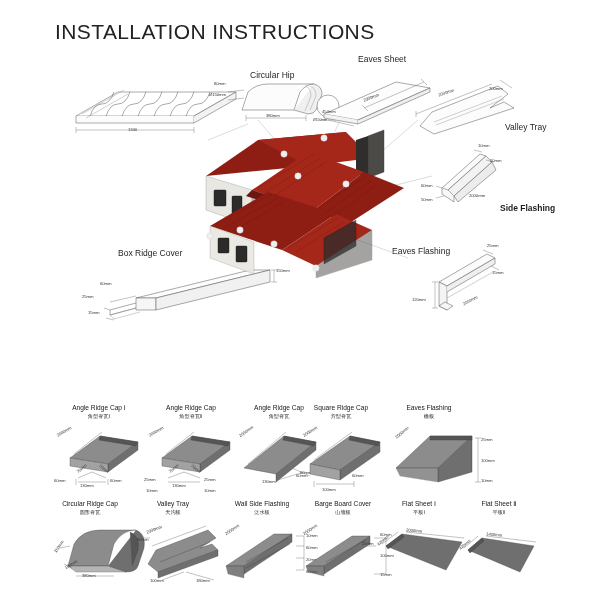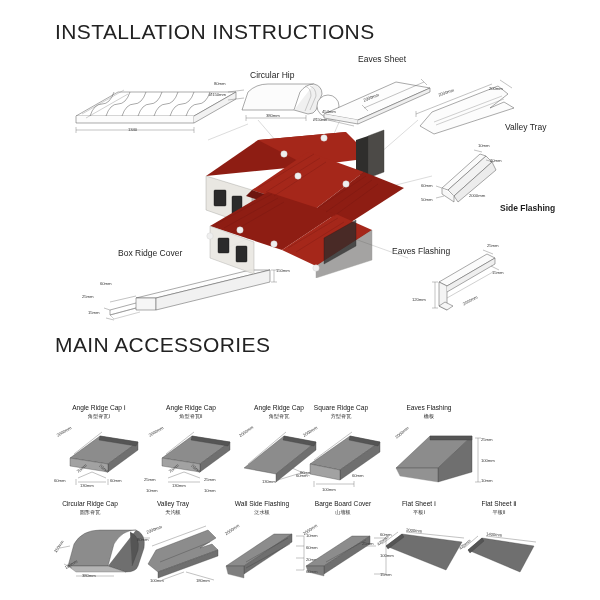--- a/index.html
+++ b/index.html
@@ -261,21 +261,20 @@
       <circle class="dot" cx="128" cy="20" r="3.2"></circle>
       <circle class="dot" cx="102" cy="58" r="3.2"></circle>
       <circle class="dot" cx="150" cy="66" r="3.2"></circle>
       <circle class="dot" cx="44" cy="112" r="3.2"></circle>
       <circle class="dot" cx="78" cy="126" r="3.2"></circle>
       <circle class="dot" cx="14" cy="118" r="3.2"></circle>
       <circle class="dot" cx="120" cy="150" r="3.2"></circle>
     </g>
   </svg>
 
-  <div class="h-en" style="left:55px;top:333px;">MAIN ACCESSORIES</div>
 
   <div class="acc" style="left:48px;top:404px;width:102px;">
     <div class="en">Angle Ridge Cap Ⅰ</div>
     <div class="cn">角型脊瓦Ⅰ</div>
   </div>
   <svg class="draw" style="left:52px;top:428px;" width="96" height="62">
     <g class="gstroke">
       <path class="g2" d="M18,30 L48,8 L86,14 L56,36 Z"></path>
       <path class="g1" d="M56,36 L86,14 L86,22 L56,44 Z"></path>
       <path class="g4" d="M18,30 L56,36 L56,44 L18,38 Z"></path>

